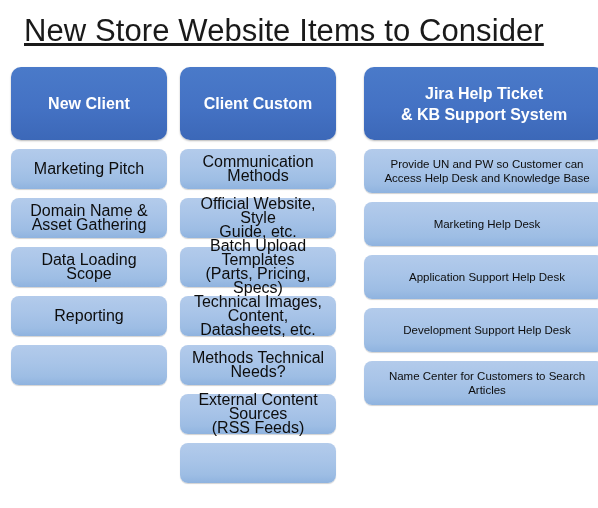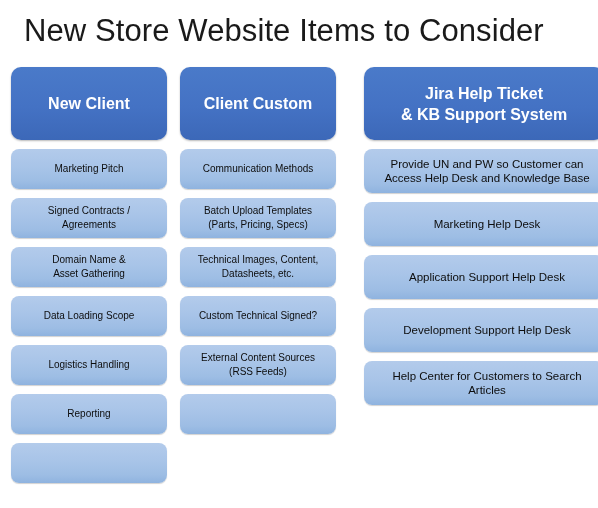--- a/index.html
+++ b/index.html
@@ -26,20 +26,21 @@
     position: absolute;
     left: 24px;
     top: 11px;
     width: 550px;
     font-size: 31px;
     font-weight: 300;
     color: #1a1a1a;
     letter-spacing: 0.1px;
     line-height: 40px;
     white-space: nowrap;
+    text-decoration: underline;
   }
 
   .columns {
     position: absolute;
     left: 0;
     top: 67px;
     width: 598px;
     height: 441px;
     border-radius: 8px;
   }
@@ -87,21 +88,21 @@
     display: flex;
     align-items: center;
     justify-content: center;
     text-align: center;
     box-sizing: border-box;
     padding: 1px 6px;
   }
 
   .item-label {
     color: #0d0d0d;
-    font-size: 10px;
+    font-size: 16px;
     font-weight: normal;
     line-height: 14px;
     white-space: pre-line;
   }
 
   .col-3 .item-box { height: 44px; padding-left: 12px; }
   .col-3 .item-label { font-size: 11.5px; }
 
   
   .item-box.partial {
@@ -119,60 +120,57 @@
 
     <div class="column col-1">
       <div class="header-box">
         <span class="header-label">New Client</span>
       </div>
       <div class="item-list">
         <div class="item-box">
           <span class="item-label">Marketing Pitch</span>
         </div>
         <div class="item-box">
-          <span class="item-label">Signed Contracts /
-Agreements</span>
-        </div>
-        <div class="item-box">
           <span class="item-label">Domain Name &amp;
 Asset Gathering</span>
         </div>
         <div class="item-box">
           <span class="item-label">Data Loading Scope</span>
-        </div>
-        <div class="item-box">
-          <span class="item-label">Logistics Handling</span>
         </div>
         <div class="item-box">
           <span class="item-label">Reporting</span>
         </div>
         <div class="item-box partial">
           <span class="item-label"></span>
         </div>
       </div>
     </div>
 
     <div class="column col-2">
       <div class="header-box">
         <span class="header-label">Client Custom</span>
       </div>
       <div class="item-list">
         <div class="item-box">
           <span class="item-label">Communication Methods</span>
         </div>
         <div class="item-box">
+          <span class="item-label">Official Website, Style
+Guide, etc.</span>
+        </div>
+        <div class="item-box">
           <span class="item-label">Batch Upload Templates
 (Parts, Pricing, Specs)</span>
         </div>
         <div class="item-box">
           <span class="item-label">Technical Images, Content,
 Datasheets, etc.</span>
         </div>
         <div class="item-box">
-          <span class="item-label">Custom Technical Signed?</span>
+          <span class="item-label">Methods Technical Needs?</span>
         </div>
         <div class="item-box">
           <span class="item-label">External Content Sources
 (RSS Feeds)</span>
         </div>
         <div class="item-box partial">
           <span class="item-label"></span>
         </div>
       </div>
     </div>
@@ -190,20 +188,20 @@
         <div class="item-box">
           <span class="item-label">Marketing Help Desk</span>
         </div>
         <div class="item-box">
           <span class="item-label">Application Support Help Desk</span>
         </div>
         <div class="item-box">
           <span class="item-label">Development Support Help Desk</span>
         </div>
         <div class="item-box">
-          <span class="item-label">Help Center for Customers to Search
+          <span class="item-label">Name Center for Customers to Search
 Articles</span>
         </div>
       </div>
     </div>
 
   </div>
 </div>
 
 </body></html>

